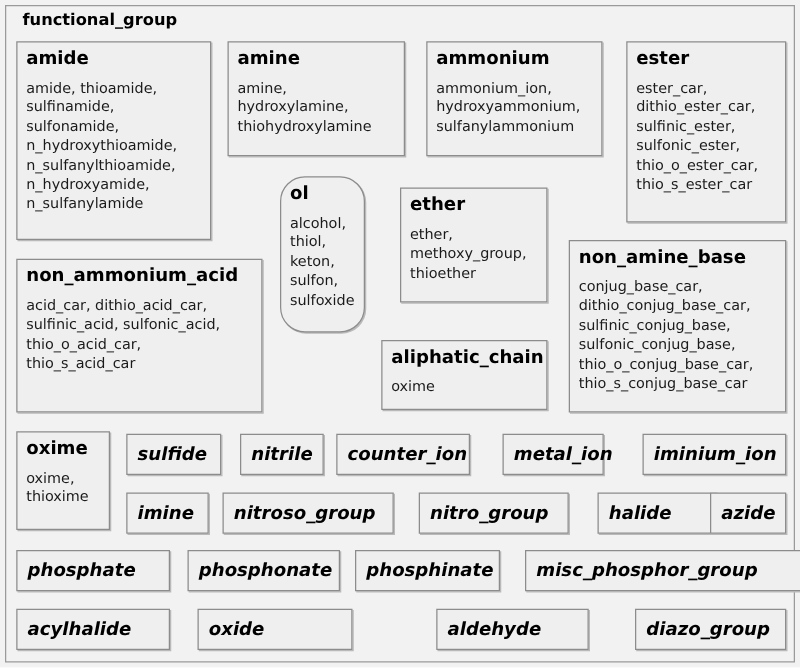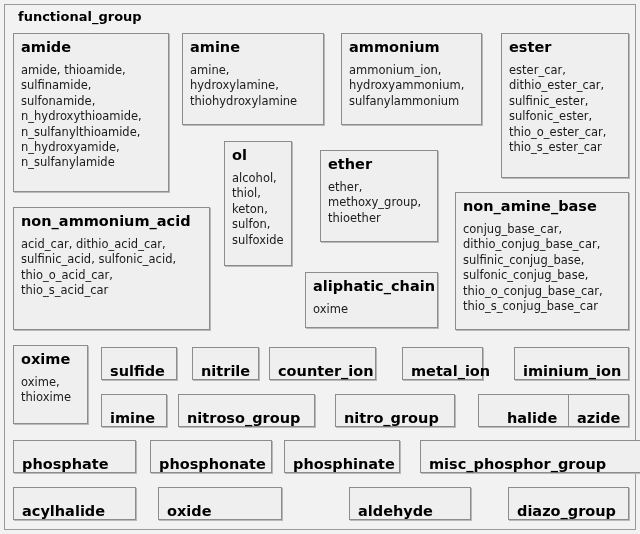--- a/index.html
+++ b/index.html
@@ -66,21 +66,22 @@
     white-space: pre-line;
   }
   
   .leaf-box {
     position: absolute;
     background: #efefef;
     border: 1px solid #8c8c8c;
     box-sizing: border-box;
     box-shadow: 1px 1px 0 0 #b9b9b9;
     display: flex;
-    align-items: flex-end;
+    align-items: center;
+    font-style: italic;
   }
   .leaf-label {
     padding-left: 8px;
     font-size: 14.5px;
     font-weight: bold;
     color: #000000;
     white-space: nowrap;
   }
 </style>
 </head>
@@ -119,21 +120,21 @@
   <div class="group-box" style="left:501px; top:33px; width:128px; height:145px;">
     <div class="group-title">ester</div>
     <div class="group-members">ester_car,
 dithio_ester_car,
 sulfinic_ester,
 sulfonic_ester,
 thio_o_ester_car,
 thio_s_ester_car</div>
   </div>
 
-  <div class="group-box" style="left:224px; top:141px; width:68px; height:125px;">
+  <div class="group-box" style="left:224px; top:141px; width:68px; height:125px;border-radius:20px;">
     <div class="group-title">ol</div>
     <div class="group-members">alcohol,
 thiol,
 keton,
 sulfon,
 sulfoxide</div>
   </div>
 
   <div class="group-box" style="left:320px; top:150px; width:118px; height:92px;">
     <div class="group-title">ether</div>
@@ -189,21 +190,21 @@
 
   <div class="leaf-box" style="left:101px; top:394px; width:66px; height:33px;">
     <span class="leaf-label">imine</span>
   </div>
   <div class="leaf-box" style="left:178px; top:394px; width:137px; height:33px;">
     <span class="leaf-label">nitroso_group</span>
   </div>
   <div class="leaf-box" style="left:335px; top:394px; width:120px; height:33px;">
     <span class="leaf-label">nitro_group</span>
   </div>
-  <div class="leaf-box" style="left:478px; top:394px; width:96px; height:33px;padding-left:20px;">
+  <div class="leaf-box" style="left:478px; top:394px; width:96px; height:33px;">
     <span class="leaf-label">halide</span>
   </div>
   <div class="leaf-box" style="left:568px; top:394px; width:61px; height:33px;">
     <span class="leaf-label">azide</span>
   </div>
 
   <div class="leaf-box" style="left:13px; top:440px; width:123px; height:33px;">
     <span class="leaf-label">phosphate</span>
   </div>
   <div class="leaf-box" style="left:150px; top:440px; width:122px; height:33px;">

